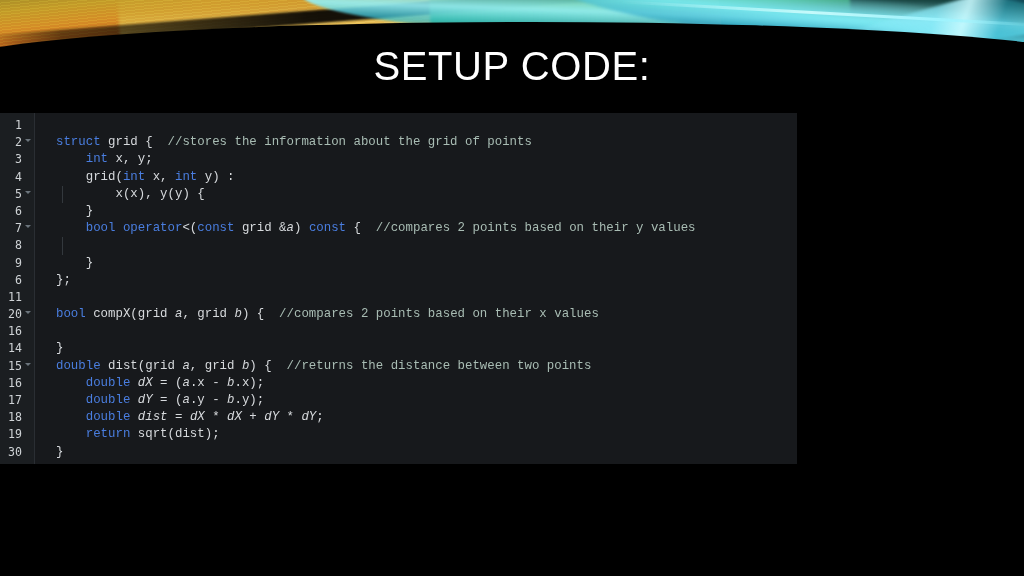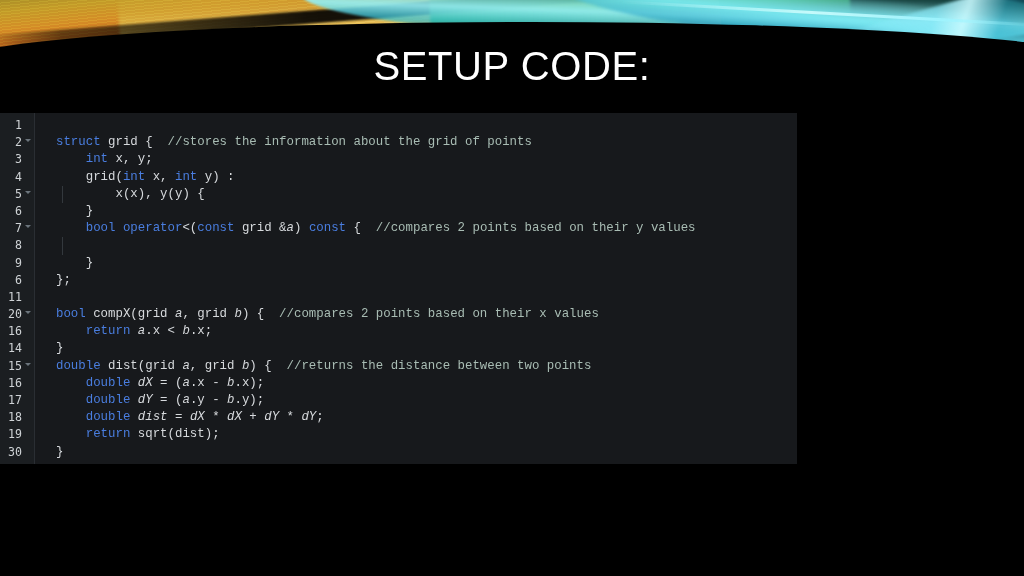--- a/index.html
+++ b/index.html
@@ -313,21 +313,21 @@
         <div class="row"><span class="ln">3</span><span class="src"><span class="pl">    </span><span class="kw">int</span><span class="pl"> x, y;</span></span></div>
         <div class="row"><span class="ln">4</span><span class="src"><span class="pl">    grid(</span><span class="kw">int</span><span class="pl"> x, </span><span class="kw">int</span><span class="pl"> y) :</span></span></div>
         <div class="row"><span class="ln">5</span><span class="fold"></span><span class="guide"></span><span class="src"><span class="pl">        x(x), y(y) {</span></span></div>
         <div class="row"><span class="ln">6</span><span class="src"><span class="pl">    }</span></span></div>
         <div class="row"><span class="ln">7</span><span class="fold"></span><span class="src"><span class="pl">    </span><span class="kw">bool</span><span class="pl"> </span><span class="kw">operator</span><span class="pl">&lt;(</span><span class="kw">const</span><span class="pl"> grid &amp;</span><span class="var">a</span><span class="pl">) </span><span class="kw">const</span><span class="pl"> { </span><span class="cmt"> //compares 2 points based on their y values</span></span></div>
         <div class="row"><span class="ln">8</span><span class="guide"></span></div>
         <div class="row"><span class="ln">9</span><span class="src"><span class="pl">    }</span></span></div>
         <div class="row"><span class="ln">6</span><span class="src"><span class="pl">};</span></span></div>
         <div class="row"><span class="ln">11</span><span class="src"></span></div>
         <div class="row"><span class="ln">20</span><span class="fold"></span><span class="src"><span class="kw">bool</span><span class="pl"> compX(grid </span><span class="var">a</span><span class="pl">, grid </span><span class="var">b</span><span class="pl">) { </span><span class="cmt"> //compares 2 points based on their x values</span></span></div>
-        <div class="row"><span class="ln">16</span><span class="src"><span class="pl">    </span><span class="kw">return</span><span class="pl"> </span><span class="var">a</span><span class="pl">.x &lt; </span><span class="var">b</span><span class="pl">.x;</span></span></div>
+        <div class="row"><span class="ln">16</span></div>
         <div class="row"><span class="ln">14</span><span class="src"><span class="pl">}</span></span></div>
         <div class="row"><span class="ln">15</span><span class="fold"></span><span class="src"><span class="kw">double</span><span class="pl"> dist(grid </span><span class="var">a</span><span class="pl">, grid </span><span class="var">b</span><span class="pl">) { </span><span class="cmt"> //returns the distance between two points</span></span></div>
         <div class="row"><span class="ln">16</span><span class="src"><span class="pl">    </span><span class="kw">double</span><span class="pl"> </span><span class="var">dX</span><span class="pl"> = (</span><span class="var">a</span><span class="pl">.x - </span><span class="var">b</span><span class="pl">.x);</span></span></div>
         <div class="row"><span class="ln">17</span><span class="src"><span class="pl">    </span><span class="kw">double</span><span class="pl"> </span><span class="var">dY</span><span class="pl"> = (</span><span class="var">a</span><span class="pl">.y - </span><span class="var">b</span><span class="pl">.y);</span></span></div>
         <div class="row"><span class="ln">18</span><span class="src"><span class="pl">    </span><span class="kw">double</span><span class="pl"> </span><span class="var">dist</span><span class="pl"> = </span><span class="var">dX</span><span class="pl"> * </span><span class="var">dX</span><span class="pl"> + </span><span class="var">dY</span><span class="pl"> * </span><span class="var">dY</span><span class="pl">;</span></span></div>
         <div class="row"><span class="ln">19</span><span class="src"><span class="pl">    </span><span class="kw">return</span><span class="pl"> sqrt(dist);</span></span></div>
         <div class="row"><span class="ln">30</span><span class="src"><span class="pl">}</span></span></div>
         <div class="row"><span class="ln">21</span><span class="src"></span></div>
       </div>
   </div>

